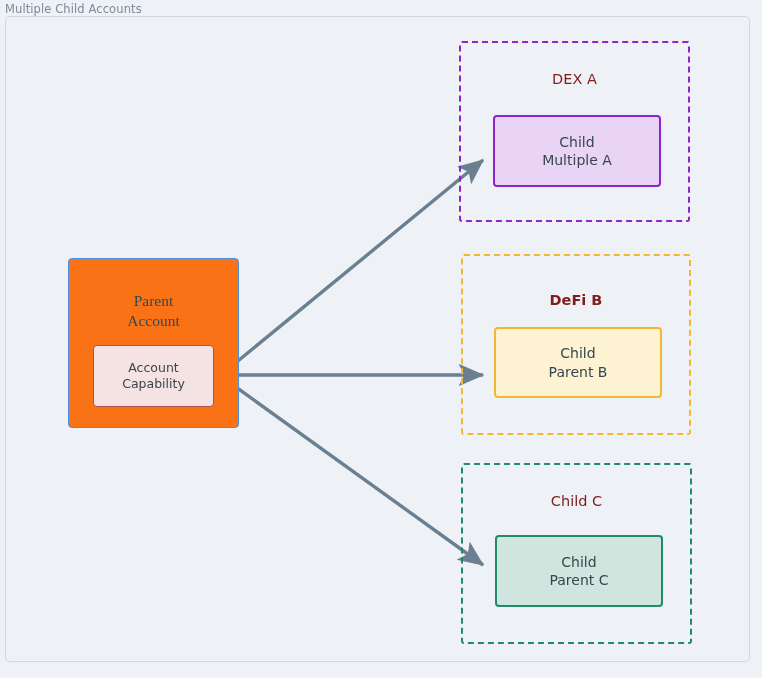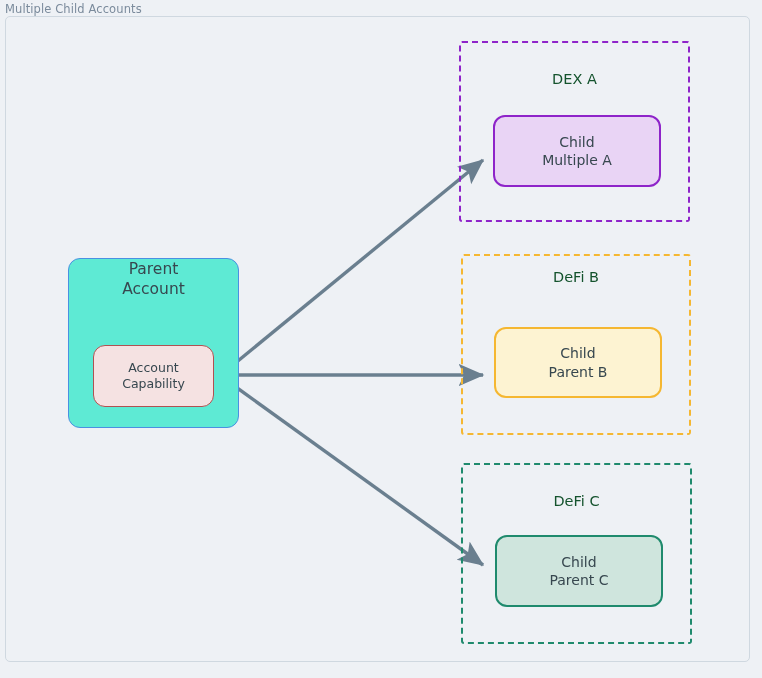--- a/index.html
+++ b/index.html
@@ -43,41 +43,42 @@
 
   
   .node {
     position: absolute;
     box-sizing: border-box;
     display: flex;
     flex-direction: column;
     align-items: center;
     justify-content: center;
     text-align: center;
-    border-radius: 12px;
+    border-radius: 4px;
     color: #37474f;
     line-height: 1.32;
   }
 
   .node .line {
     display: block;
     white-space: nowrap;
   }
 
   
   .parent-account {
     left: 68px;
     top: 258px;
     width: 171px;
     height: 170px;
-    background: #5eead4;
+    background: #f97316;
     border: 1.7px solid #4a90e2;
     justify-content: flex-start;
-    padding-top: 0;
+    padding-top: 32px;
     font-size: 15.5px;
+    font-family: Liberation Serif, serif;
   }
 
   
   .account-capability {
     left: 93px;
     top: 345px;
     width: 121px;
     height: 62px;
     background: #f5e2e2;
     border: 1.6px solid #b05252;
@@ -91,41 +92,41 @@
     border-radius: 3px;
     background: transparent;
   }
 
   .group-label {
     position: absolute;
     left: 0;
     right: 0;
     text-align: center;
     font-size: 14.5px;
-    color: #14532d;
+    color: #7f1d1d;
     white-space: nowrap;
   }
 
   .group-dex {
     left: 459px;
     top: 41px;
     width: 231px;
     height: 181px;
     border: 2.1px dashed #8e24c9;
   }
   .group-dex > .group-label { top: 28px; }
 
   .group-defi {
     left: 461px;
     top: 254px;
     width: 230px;
     height: 181px;
     border: 2.1px dashed #f5b731;
   }
-  .group-defi > .group-label { top: 13px; }
+  .group-defi > .group-label { top: 36px; font-weight: bold; }
 
   .group-game {
     left: 461px;
     top: 463px;
     width: 231px;
     height: 181px;
     border: 2.1px dashed #1f8a6d;
   }
   .group-game > .group-label { top: 28px; }
 
@@ -212,20 +213,20 @@
 
   <div class="group group-defi">
     <span class="group-label">DeFi B</span>
   </div>
   <div class="node child-b">
     <span class="line">Child</span>
     <span class="line">Parent B</span>
   </div>
 
   <div class="group group-game">
-    <span class="group-label">DeFi C</span>
+    <span class="group-label">Child C</span>
   </div>
   <div class="node child-c">
     <span class="line">Child</span>
     <span class="line">Parent C</span>
   </div>
 
 </div>
 
 </body></html>

